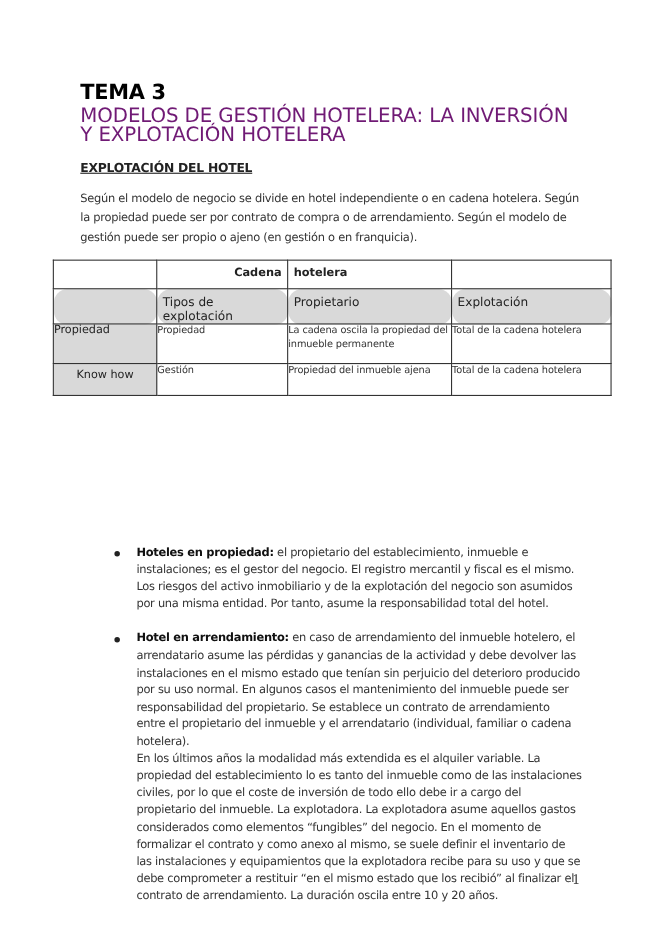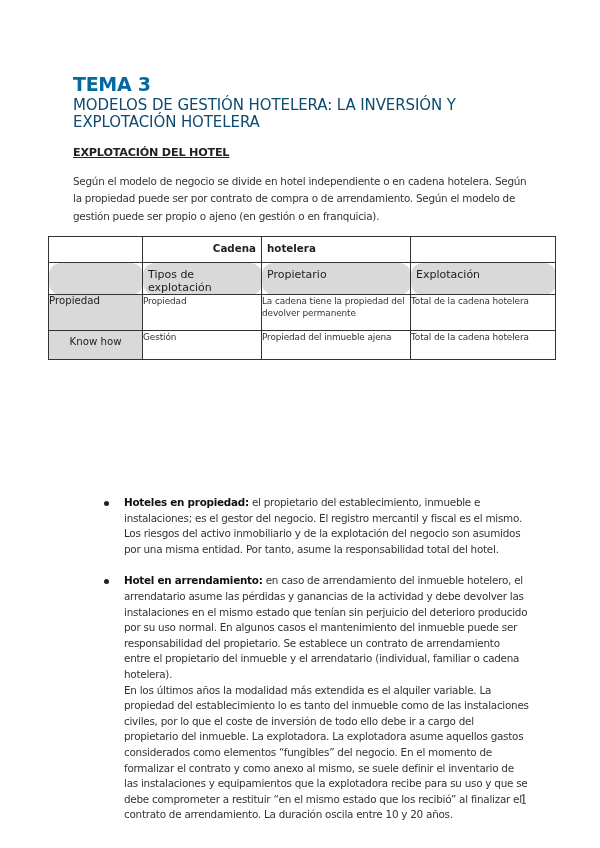--- a/index.html
+++ b/index.html
@@ -1,20 +1,20 @@
 <!DOCTYPE html>
 <html><head>
 <meta charset="utf-8">
 <style>
   html, body { margin: 0; padding: 0; background: #ffffff; }
   body { width: 600px; height: 848px; position: relative; overflow: hidden; font-family: "DejaVu Sans", sans-serif; color: #222; }
   .page { position: absolute; left: 0; top: 0; width: 600px; height: 848px; }
 
-  .title { position: absolute; left: 73px; top: 73px; font-family: "DejaVu Sans", sans-serif; font-weight: bold; font-size: 19px; letter-spacing: -0.3px; color: #0369a1; margin: 0; }
-  .subtitle { position: absolute; left: 73px; top: 97px; width: 460px; font-size: 15px; line-height: 17px; color: #0c4a6e; margin: 0; letter-spacing: -0.1px; }
+  .title { position: absolute; left: 73px; top: 73px; font-family: "DejaVu Sans", sans-serif; font-weight: bold; font-size: 19px; letter-spacing: -0.3px; color: #000000; margin: 0; }
+  .subtitle { position: absolute; left: 73px; top: 97px; width: 460px; font-size: 18px; line-height: 17px; color: #701a75; margin: 0; letter-spacing: -0.1px; }
   .section-heading { position: absolute; left: 73px; top: 146px; font-size: 11.2px; font-weight: bold; text-decoration: underline; color: #222; margin: 0; letter-spacing: -0.2px; }
 
   .intro { position: absolute; left: 73px; top: 173px; width: 462px; font-size: 10.4px; line-height: 17.3px; color: #333; margin: 0; letter-spacing: -0.25px; }
 
   table.hotel { position: absolute; left: 48px; top: 236px; width: 507px; border-collapse: collapse; table-layout: fixed; font-size: 9.4px; color: #333; }
   table.hotel td { border: 1px solid #333; vertical-align: top; padding: 0; }
   table.hotel col.c1 { width: 94px; }
   table.hotel col.c2 { width: 119px; }
   table.hotel col.c3 { width: 149px; }
   table.hotel col.c4 { width: 145px; }
@@ -68,21 +68,21 @@
     </tr>
     <tr class="row-head">
       <td class="hcell"></td>
       <td class="hcell">Tipos de explotación</td>
       <td class="hcell">Propietario</td>
       <td class="hcell">Explotación</td>
     </tr>
     <tr class="r1">
       <td class="gray rowlabel">Propiedad</td>
       <td class="cell">Propiedad</td>
-      <td class="cell">La cadena tiene la propiedad del devolver permanente</td>
+      <td class="cell">La cadena oscila la propiedad del inmueble permanente</td>
       <td class="cell">Total de la cadena hotelera</td>
     </tr>
     <tr class="r3">
       <td class="gray rowlabel" style="padding-top:5px;text-align:center;">Know how</td>
       <td class="cell">Gestión</td>
       <td class="cell">Propiedad del inmueble ajena</td>
       <td class="cell">Total de la cadena hotelera</td>
     </tr>
   </tbody>
     </table>

